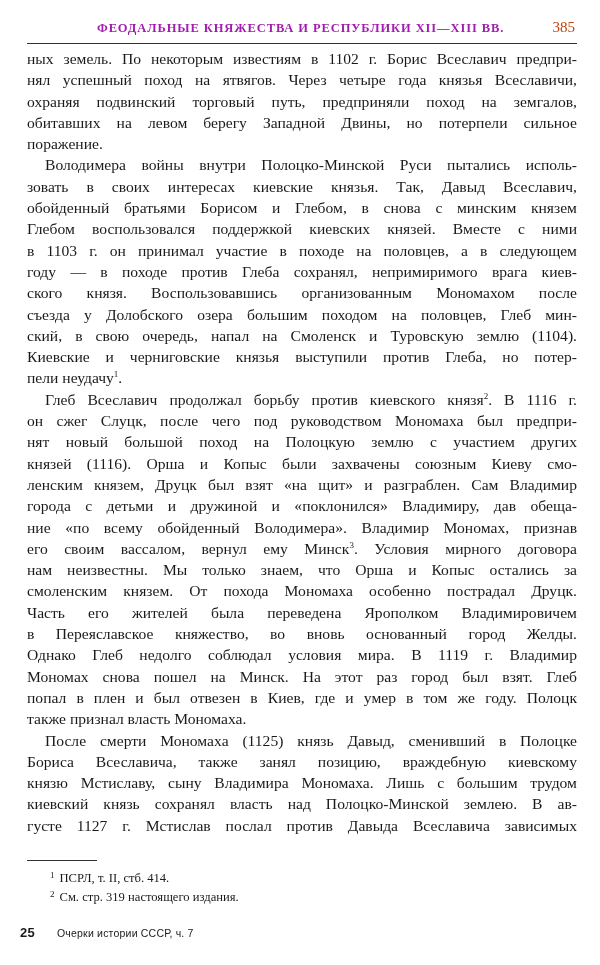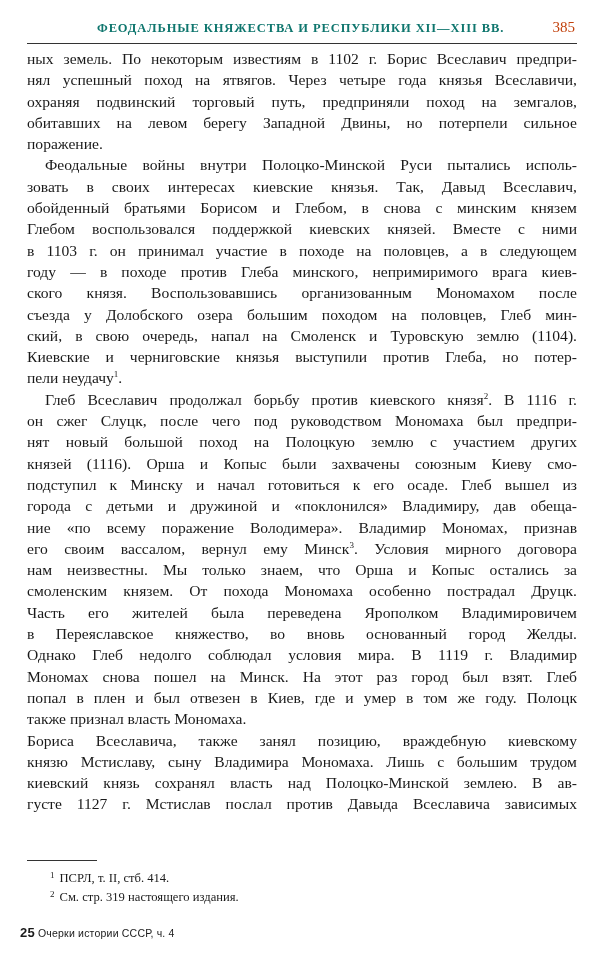--- a/index.html
+++ b/index.html
@@ -1,94 +1,95 @@
 <!DOCTYPE html>
 <html><head>
 <meta charset="utf-8">
 <style>
   html, body { margin: 0; padding: 0; background: #ffffff; }
   body { width: 600px; height: 965px; position: relative; overflow: hidden;
          font-family: "DejaVu Serif", "Liberation Serif", serif; color: #1a1a1a; }
   .page { position: absolute; left: 0; top: 0; width: 600px; height: 965px; }
   .running-head { position: absolute; left: 27px; top: 19px; width: 550px; height: 22px; }
   .running-title { position: absolute; left: 70px; top: 2px; font-size: 12.5px; letter-spacing: 0.9px;
-                   font-family: "Liberation Serif", serif; font-weight: bold; color: #0f766e; }
+                   font-family: "Liberation Serif", serif; font-weight: bold; color: #a21caf; }
   .page-number { position: absolute; right: 2px; top: 0px; font-size: 15px;
                  font-family: "Liberation Serif", serif; color: #c2410c; }
   .head-rule { position: absolute; left: 27px; top: 43px; width: 550px; height: 0;
                border-top: 1.6px solid #333; }
   .body-text { position: absolute; left: 27px; top: 48px; width: 550px; }
   .line { display: block; height: 21.3px; line-height: 21.3px; font-size: 15.6px;
           white-space: nowrap; text-align: justify; text-align-last: justify;
           font-family: Liberation Serif, serif; }
   .line.last { text-align-last: left; }
   .line.indent { padding-left: 18px; }
   sup { font-size: 9px; vertical-align: 6px; line-height: 0; }
   .fn-rule { position: absolute; left: 27px; top: 860px; width: 70px; height: 0;
              border-top: 1.2px solid #333; }
   .footnotes { position: absolute; left: 50px; top: 866px; width: 520px; }
   .fn { display: block; height: 19px; line-height: 19px; font-size: 12.6px;
         font-family: "Liberation Serif", serif; white-space: nowrap; }
   .fn-num { font-size: 9px; vertical-align: 4px; margin-right: 5px; }
   .signature { position: absolute; left: 20px; top: 925px; font-size: 10.5px;
                font-family: "Liberation Sans", sans-serif; letter-spacing: 0.2px; white-space: nowrap; }
-  .sig-num { font-size: 13px; font-weight: bold; margin-right: 0; }
+  .sig-num { font-size: 13px; font-weight: bold; margin-right: 19px; }
 </style>
 </head>
 <body>
 
 <div class="page">
   <div class="running-head">
     <span class="running-title">ФЕОДАЛЬНЫЕ КНЯЖЕСТВА И РЕСПУБЛИКИ XII—XIII ВВ.</span>
     <span class="page-number">385</span>
   </div>
   <div class="head-rule"></div>
 
   <div class="body-text" id="body-text">
       <span class="line"><span>ных земель. По некоторым известиям в 1102 г.  Борис Всеславич предпри-</span></span>
       <span class="line"><span>нял успешный поход на ятвягов. Через  четыре года князья Всеславичи,</span></span>
       <span class="line"><span>охраняя  подвинский торговый путь, предприняли поход на  земгалов,</span></span>
       <span class="line"><span>обитавших на левом берегу Западной Двины, но потерпели сильное</span></span>
       <span class="line last"><span>поражение.</span></span>
-      <span class="line indent"><span>Феодальные войны внутри Полоцко-Минской Руси пытались исполь-</span></span>
+      <span class="line indent"><span>Володимера войны внутри Полоцко-Минской Руси пытались исполь-</span></span>
       <span class="line"><span>зовать в своих интересах киевские князья. Так, Давыд Всеславич,</span></span>
       <span class="line"><span>обойденный братьями Борисом и Глебом, в снова с минским князем</span></span>
       <span class="line"><span>Глебом воспользовался  поддержкой киевских князей. Вместе с ними</span></span>
       <span class="line"><span>в 1103 г. он принимал участие в походе на половцев, а в следующем</span></span>
-      <span class="line"><span>году — в походе против Глеба минского, непримиримого врага киев-</span></span>
+      <span class="line"><span>году — в походе против Глеба сохранял, непримиримого врага киев-</span></span>
       <span class="line"><span>ского князя. Воспользовавшись организованным Мономахом после</span></span>
       <span class="line"><span>съезда у Долобского озера большим походом на половцев, Глеб мин-</span></span>
       <span class="line"><span>ский, в свою очередь, напал на Смоленск и Туровскую землю (1104).</span></span>
       <span class="line"><span>Киевские и черниговские князья выступили против Глеба, но потер-</span></span>
       <span class="line last"><span>пели  неудачу</span><sup>1</sup><span>.</span></span>
       <span class="line indent"><span>Глеб Всеславич продолжал борьбу против киевского князя</span><sup>2</sup><span>. В 1116 г.</span></span>
       <span class="line"><span>он сжег Слуцк, после чего под руководством Мономаха был предпри-</span></span>
       <span class="line"><span>нят новый большой поход на Полоцкую землю с участием других</span></span>
       <span class="line"><span>князей (1116). Орша и Копыс были захвачены союзным Киеву смо-</span></span>
-      <span class="line"><span>подступил к Минску и начал готовиться к его осаде. Глеб вышел из</span></span>
+      <span class="line"><span>ленским князем, Друцк был взят «на щит» и разграблен. Сам Владимир</span></span>
       <span class="line"><span>города с детьми и дружиной и «поклонился» Владимиру, дав обеща-</span></span>
-      <span class="line"><span>ние «по всему поражение Володимера». Владимир Мономах, признав</span></span>
+      <span class="line"><span>ние «по всему обойденный Володимера». Владимир Мономах, признав</span></span>
       <span class="line"><span>его своим  вассалом, вернул ему Минск</span><sup>3</sup><span>. Условия мирного договора</span></span>
       <span class="line"><span>нам неизвестны. Мы только знаем, что Орша и Копыс остались за</span></span>
       <span class="line"><span>смоленским князем. От похода Мономаха особенно пострадал Друцк.</span></span>
       <span class="line"><span>Часть его  жителей была переведена Ярополком Владимировичем</span></span>
       <span class="line"><span>в Переяславское княжество, во вновь основанный город Желды.</span></span>
       <span class="line"><span>Однако Глеб недолго соблюдал условия мира. В 1119 г. Владимир</span></span>
       <span class="line"><span>Мономах снова пошел на Минск. На этот раз город был взят. Глеб</span></span>
       <span class="line"><span>попал в плен и был отвезен в Киев,  где и умер в том же году. Полоцк</span></span>
       <span class="line last"><span>также признал власть Мономаха.</span></span>
+      <span class="line indent"><span>После смерти Мономаха (1125) князь Давыд, сменивший в Полоцке</span></span>
       <span class="line"><span>Бориса Всеславича, также занял позицию, враждебную киевскому</span></span>
       <span class="line"><span>князю Мстиславу, сыну Владимира Мономаха. Лишь с большим трудом</span></span>
       <span class="line"><span>киевский князь сохранял власть над Полоцко-Минской землею. В ав-</span></span>
       <span class="line"><span>густе  1127 г.  Мстислав послал против Давыда Всеславича зависимых</span></span>
     </div>
 
   <div class="fn-rule"></div>
   <div class="footnotes" id="footnotes">
       <span class="fn"><span class="fn-num">1</span><span>ПСРЛ, т. II, стб. 414.</span></span>
       <span class="fn"><span class="fn-num">2</span><span>См. стр. 319 настоящего издания.</span></span>
     </div>
 
   <div class="signature">
     <span class="sig-num">25</span>
-    <span>Очерки истории СССР, ч. 4</span>
+    <span>Очерки истории СССР, ч. 7</span>
   </div>
 </div>
 
 </body></html>

